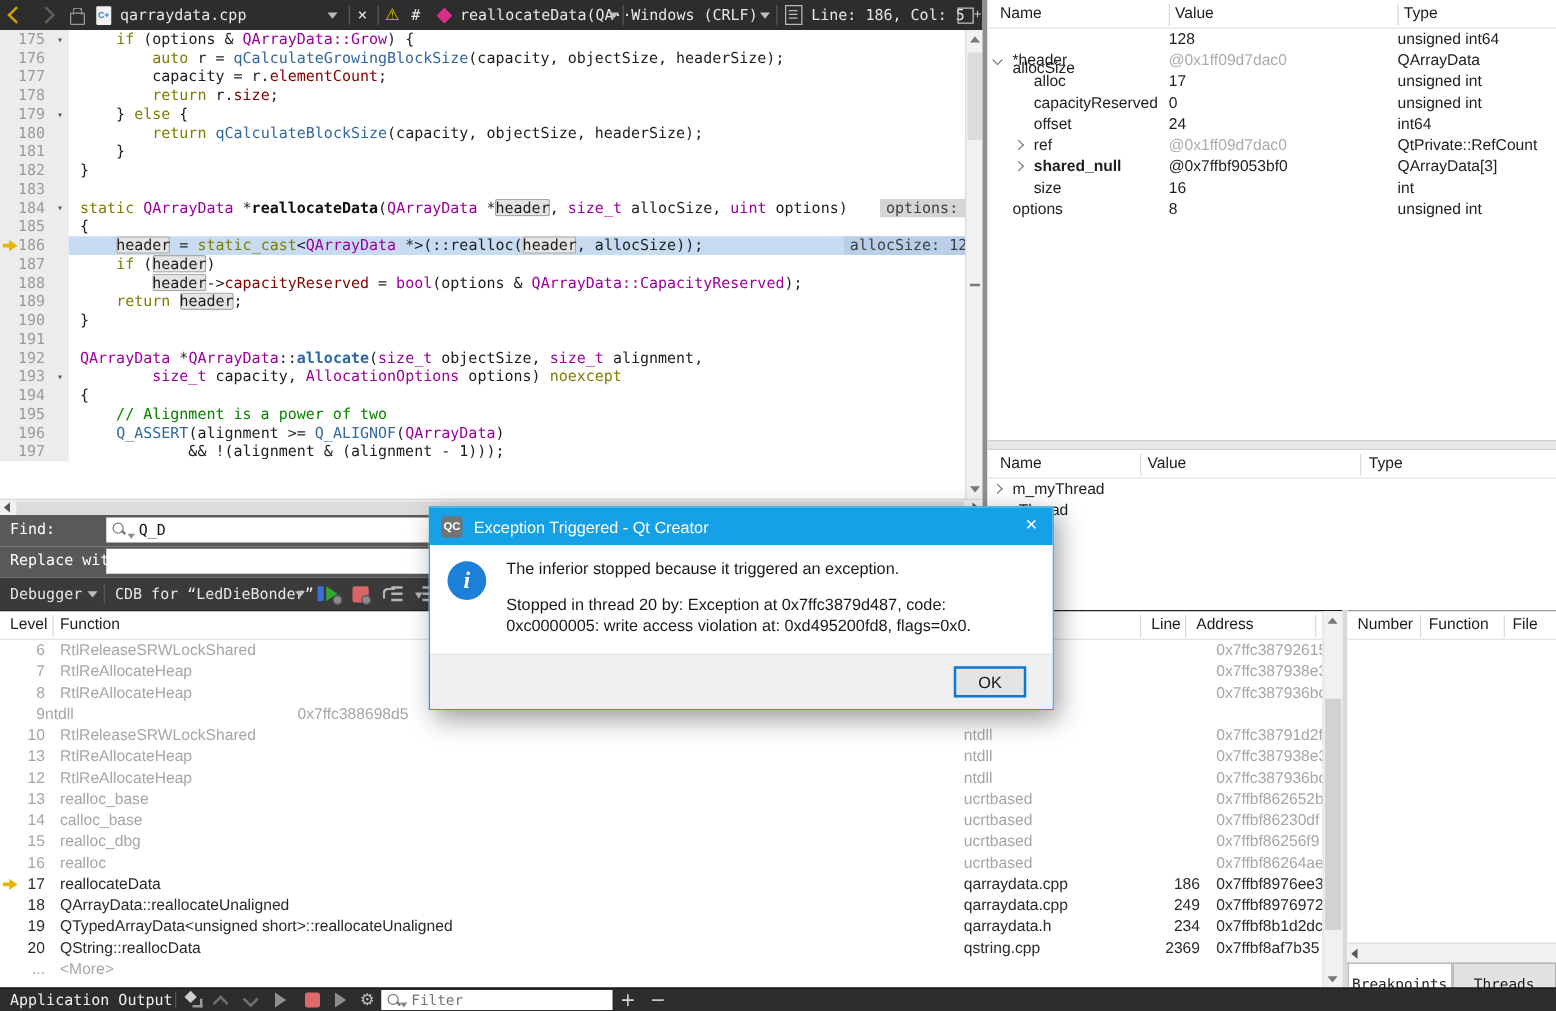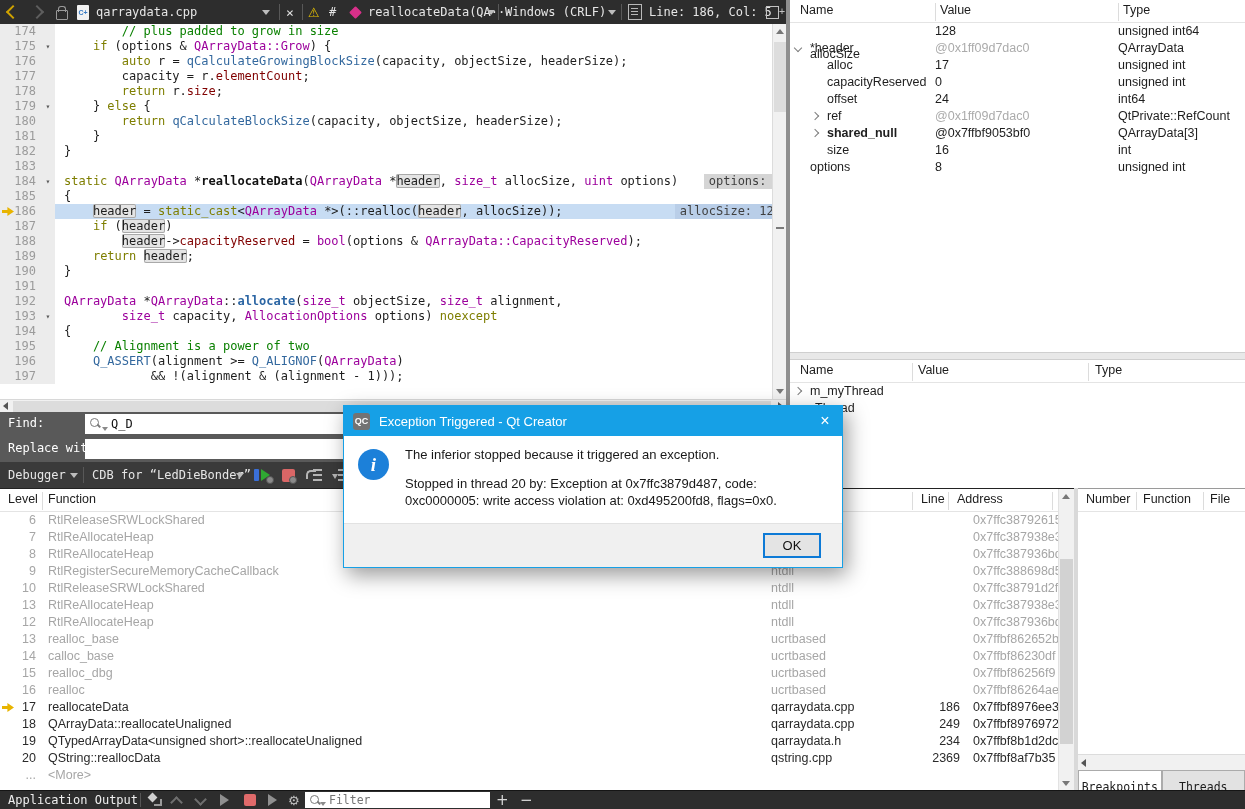--- a/index.html
+++ b/index.html
@@ -175,21 +175,20 @@
     <div class="tb" style="left:505px;"><span>Windows (CRLF)</span></div>
     <div class="tb" style="left:608px;"><span class="caret"></span></div>
     <div class="vsep" style="left:621px;"></div>
     <div class="tb" style="left:628px;"><span class="docico"></span></div>
     <div class="tb" style="left:649px;"><span>Line: 186, Col: 5</span></div>
     <div class="tb" style="left:766px;"><span class="splitico"></span></div>
   </div>
 
   <div class="editor">
     <div id="code-lines">
-        <div class="code-line"><div class="gutter">174</div><div class="fold"></div><div class="content"><span class="code"><span class="seg c">        // plus padded to grow in size</span></span></div></div>
         <div class="code-line"><div class="gutter">175</div><div class="fold">▾</div><div class="content"><span class="code"><span class="seg p">    </span><span class="seg k">if</span><span class="seg p"> (options &amp; </span><span class="seg t">QArrayData::Grow</span><span class="seg p">) {</span></span></div></div>
         <div class="code-line"><div class="gutter">176</div><div class="fold"></div><div class="content"><span class="code"><span class="seg p">        </span><span class="seg k">auto</span><span class="seg p"> r = </span><span class="seg f">qCalculateGrowingBlockSize</span><span class="seg p">(capacity, objectSize, headerSize);</span></span></div></div>
         <div class="code-line"><div class="gutter">177</div><div class="fold"></div><div class="content"><span class="code"><span class="seg p">        capacity = r.</span><span class="seg d">elementCount</span><span class="seg p">;</span></span></div></div>
         <div class="code-line"><div class="gutter">178</div><div class="fold"></div><div class="content"><span class="code"><span class="seg p">        </span><span class="seg k">return</span><span class="seg p"> r.</span><span class="seg d">size</span><span class="seg p">;</span></span></div></div>
         <div class="code-line"><div class="gutter">179</div><div class="fold">▾</div><div class="content"><span class="code"><span class="seg p">    } </span><span class="seg k">else</span><span class="seg p"> {</span></span></div></div>
         <div class="code-line"><div class="gutter">180</div><div class="fold"></div><div class="content"><span class="code"><span class="seg p">        </span><span class="seg k">return</span><span class="seg p"> </span><span class="seg f">qCalculateBlockSize</span><span class="seg p">(capacity, objectSize, headerSize);</span></span></div></div>
         <div class="code-line"><div class="gutter">181</div><div class="fold"></div><div class="content"><span class="code"><span class="seg p">    }</span></span></div></div>
         <div class="code-line"><div class="gutter">182</div><div class="fold"></div><div class="content"><span class="code"><span class="seg p">}</span></span></div></div>
         <div class="code-line"><div class="gutter">183</div><div class="fold"></div><div class="content"><span class="code"></span></div></div>
         <div class="code-line"><div class="gutter">184</div><div class="fold">▾</div><div class="content"><span class="code"><span class="seg k">static</span><span class="seg p"> </span><span class="seg t">QArrayData</span><span class="seg p"> *</span><span class="seg pb">reallocateData</span><span class="seg p">(</span><span class="seg t">QArrayData</span><span class="seg p"> *</span><span class="seg b">header</span><span class="seg p">, </span><span class="seg t">size_t</span><span class="seg p"> allocSize, </span><span class="seg t">uint</span><span class="seg p"> options)</span></span><span class="ann g">options: 8</span></div></div>
@@ -283,21 +282,20 @@
         </div>
         <div class="stack-row gray">
           <span class="s-level">8</span>
           <span class="s-fn">RtlReAllocateHeap</span>
           <span class="s-file"></span>
           <span class="s-line"></span>
           <span class="s-addr">0x7ffc387936bd</span>
         </div>
         <div class="stack-row gray">
           <span class="s-level">9</span>
-          <span class="s-fn">RtlRegisterSecureMemoryCacheCallback</span>
           <span class="s-file">ntdll</span>
           <span class="s-line"></span>
           <span class="s-addr">0x7ffc388698d5</span>
         </div>
         <div class="stack-row gray">
           <span class="s-level">10</span>
           <span class="s-fn">RtlReleaseSRWLockShared</span>
           <span class="s-file">ntdll</span>
           <span class="s-line"></span>
           <span class="s-addr">0x7ffc38791d2f</span>

